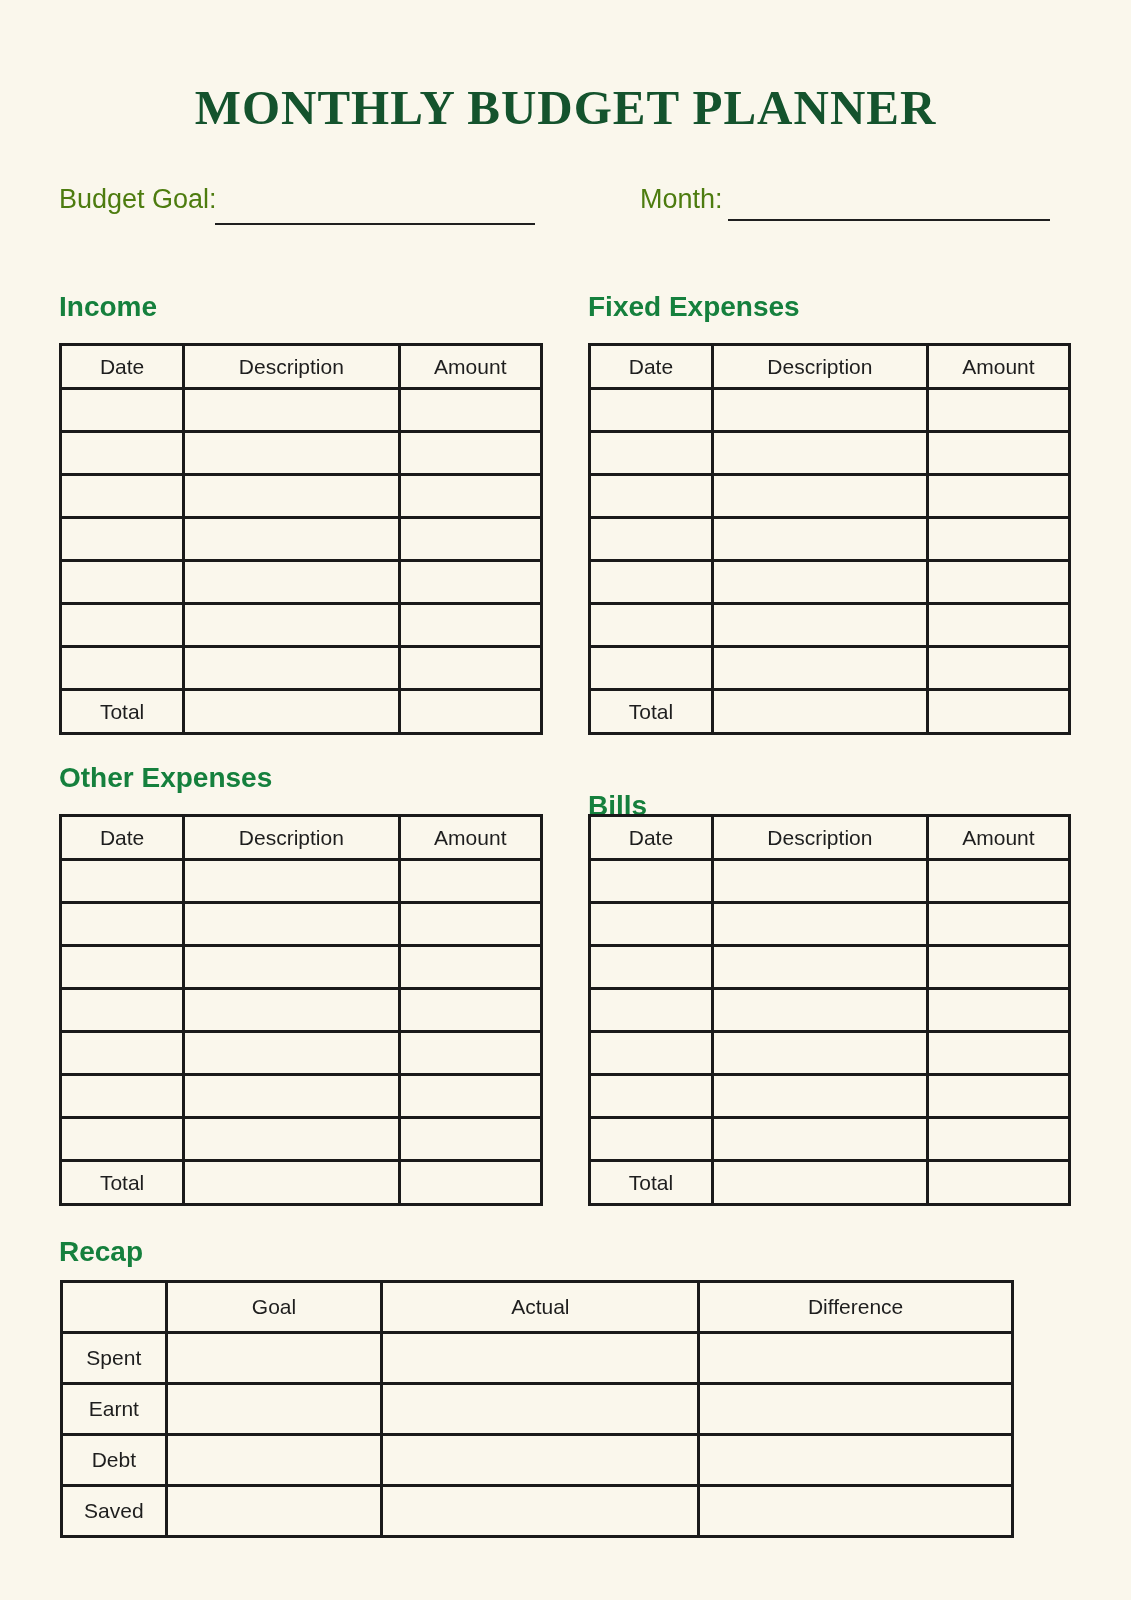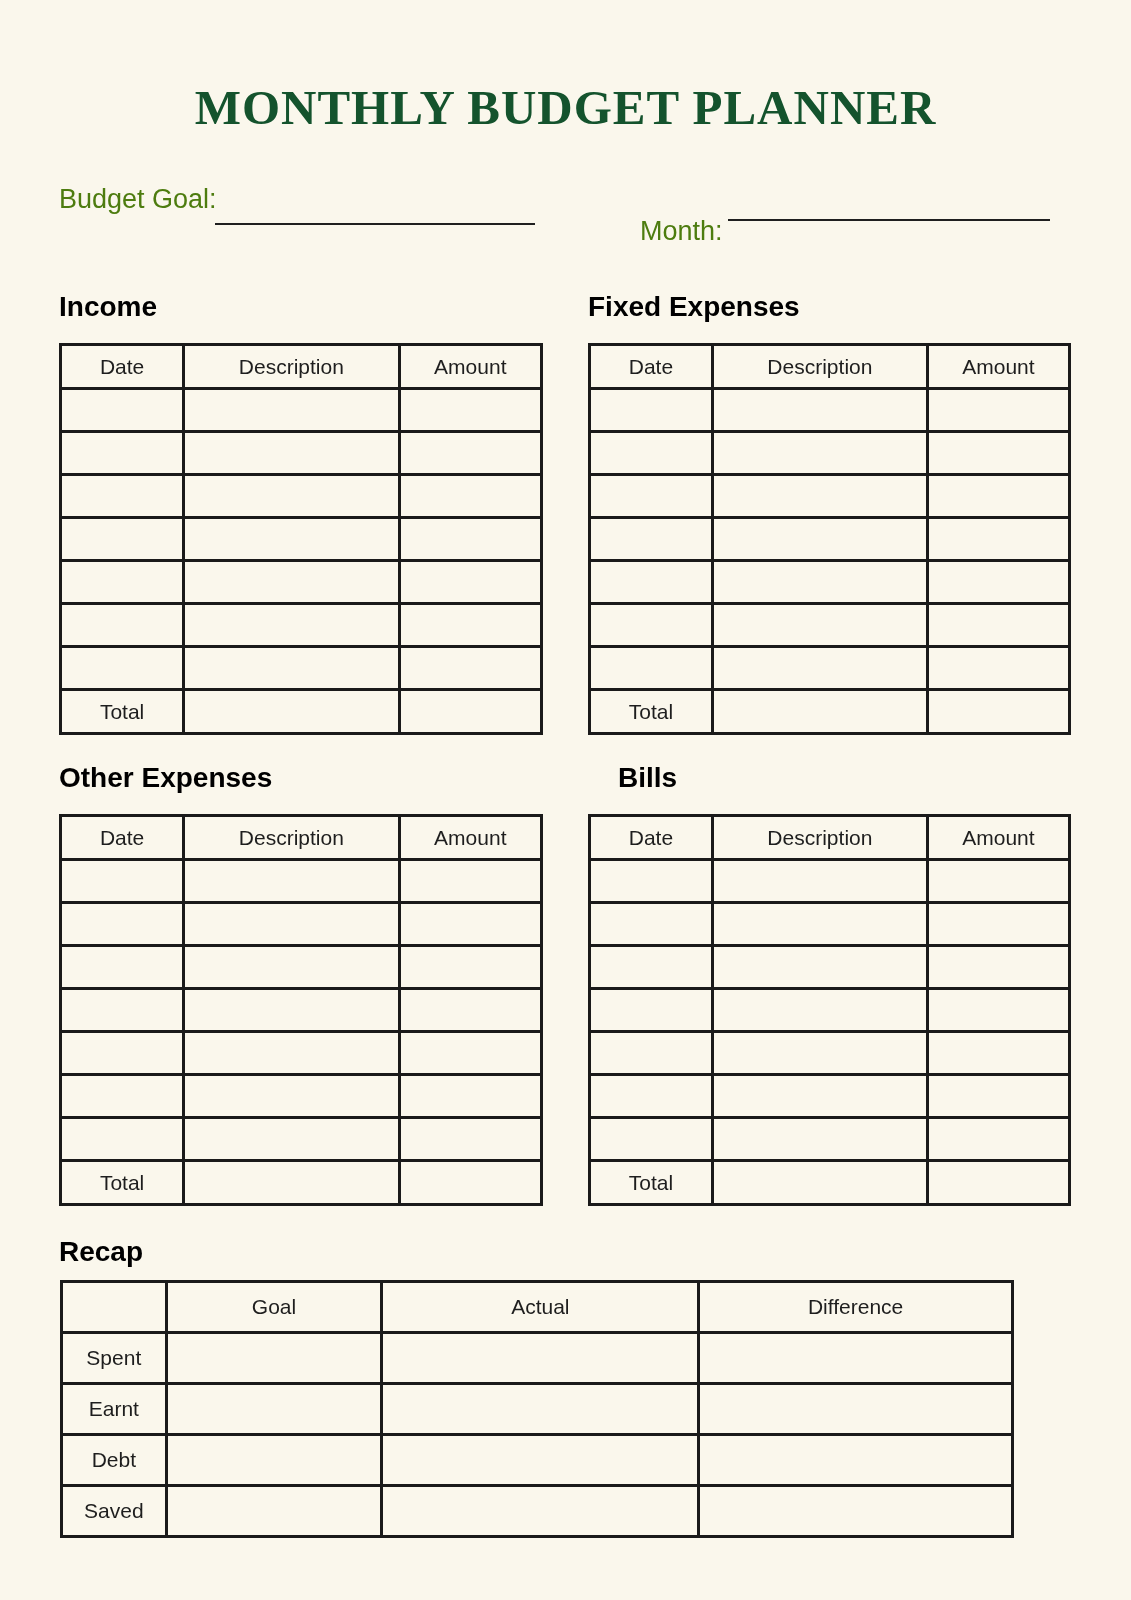--- a/index.html
+++ b/index.html
@@ -41,21 +41,21 @@
   .fill-line {
     position: absolute;
     height: 24px;
     border-bottom: 2px solid #1F1F1F;
     font-size: 20px;
   }
   .section-title {
     position: absolute;
     font-size: 28px;
     font-weight: bold;
-    color: #000000;
+    color: #15803d;
     line-height: 1;
   }
   table {
     position: absolute;
     border-collapse: collapse;
     table-layout: fixed;
   }
   th, td {
     border: 3px solid #1A1A1A;
     padding: 0;
@@ -93,21 +93,21 @@
 </head>
 <body style="background: rgb(250, 247, 236);">
 
 <div class="page">
 
   <div class="doc-title">MONTHLY BUDGET PLANNER</div>
 
   <div class="meta-label" style="left:59px; top:186px;">Budget Goal:</div>
   <div class="fill-line" style="left:215px; top:199px; width:320px;"></div>
 
-  <div class="meta-label" style="left:640px; top:186px;margin-top:32px;">Month:</div>
+  <div class="meta-label" style="left:640px; top:186px;">Month:</div>
   <div class="fill-line" style="left:728px; top:195px; width:322px;"></div>
 
   <div class="section-title" style="left:59px; top:293px;">Income</div>
   <table class="entry-table tbl-left tbl-upper">
     <colgroup>
         <col class="c-date">
         <col class="c-desc">
         <col class="c-amount">
       </colgroup>
     <thead>
@@ -276,21 +276,21 @@
       </tbody>
     <tfoot>
       <tr>
         <td>Total</td>
         <td></td>
         <td></td>
       </tr>
     </tfoot>
   </table>
 
-  <div class="section-title" style="left:588px; top:764px;margin-left:30px;">Bills</div>
+  <div class="section-title" style="left:588px; top:792px;">Bills</div>
   <table class="entry-table tbl-right tbl-lower">
     <colgroup>
         <col class="c-date">
         <col class="c-desc">
         <col class="c-amount">
       </colgroup>
     <thead>
       <tr>
         <th>Date</th>
         <th>Description</th>

